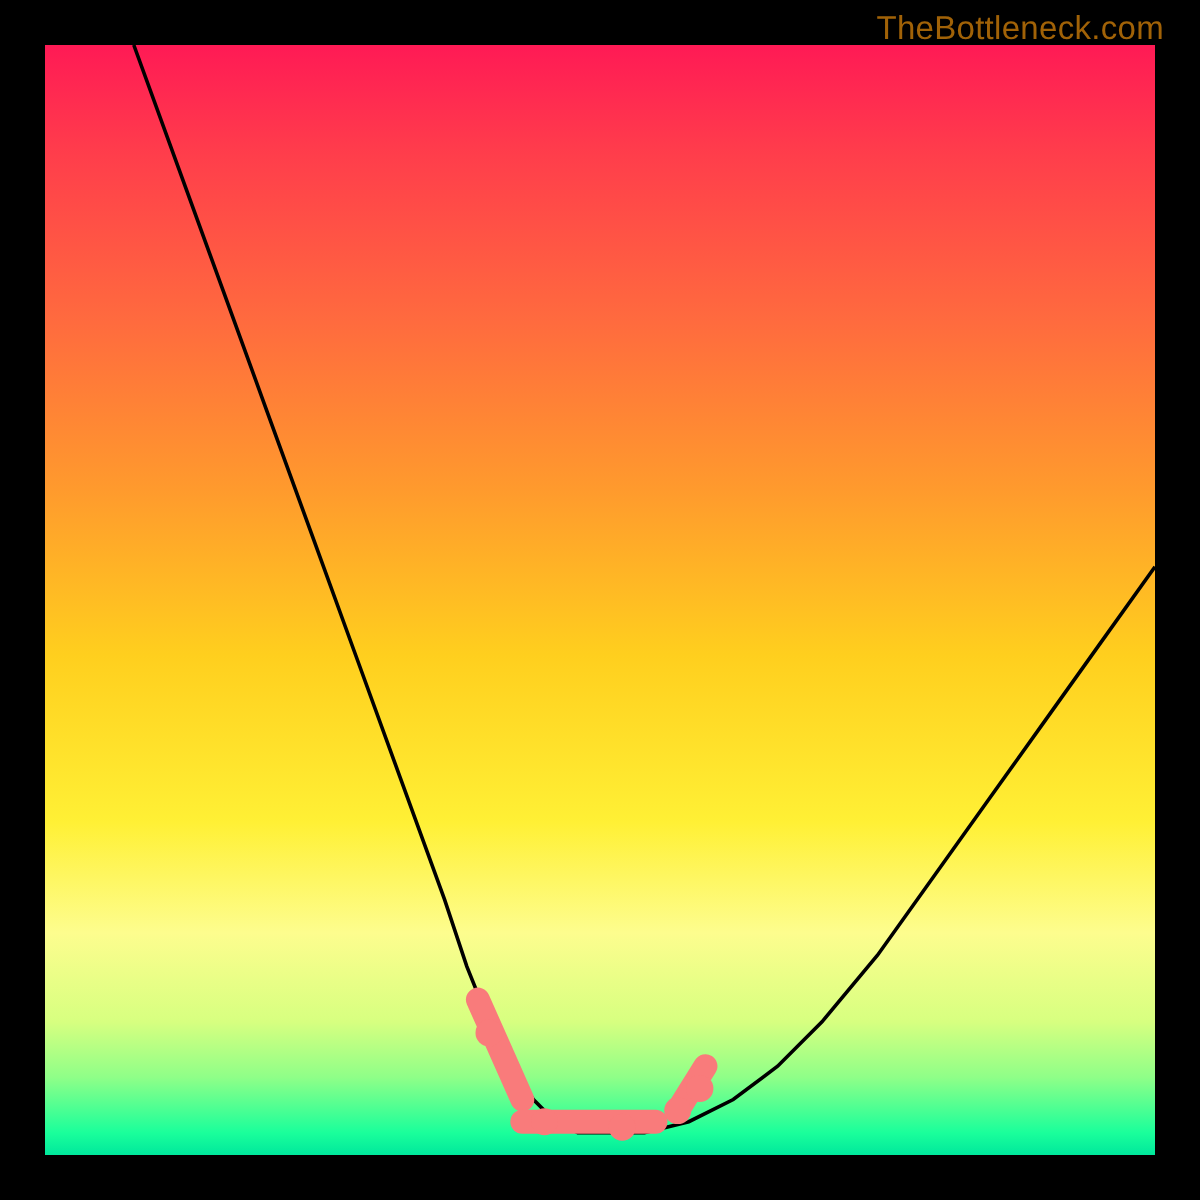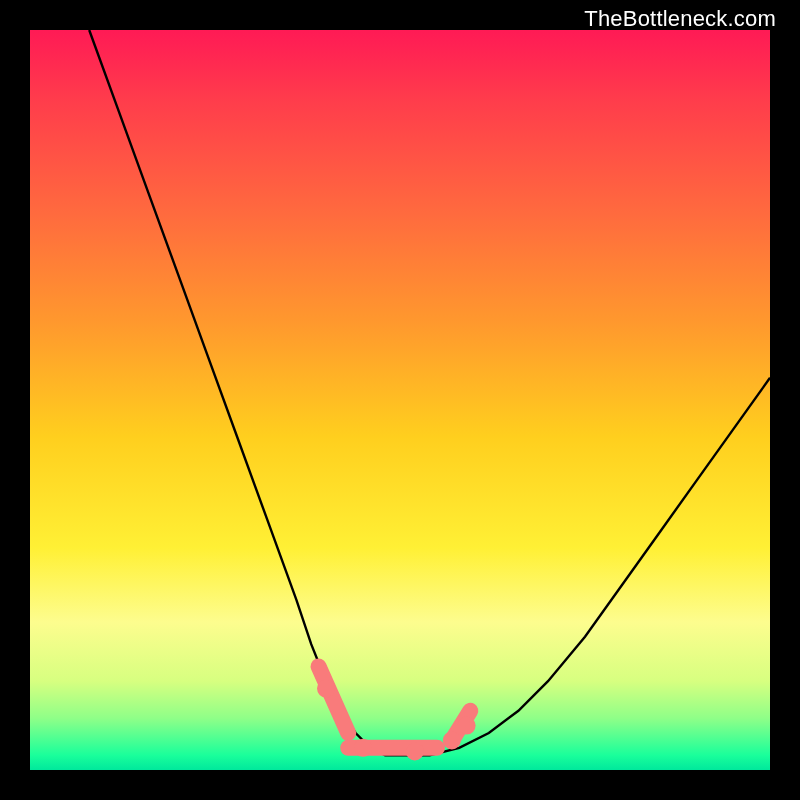--- a/index.html
+++ b/index.html
@@ -34,21 +34,21 @@
       #d7ff80 88%,
       #8fff88 93%,
       #1aff9b 98%,
       #00e89c 100%
     );
   }
   .watermark {
     position: absolute;
     top: 6px;
     right: 24px;
-    color: #ffffff;
+    color: #a16207;
     font-size: 22px;
     letter-spacing: 0.2px;
   }
   svg.curve {
     position: absolute;
     left: 0; top: 0;
     width: 740px; height: 740px;
     overflow: visible;
   }
 </style>

